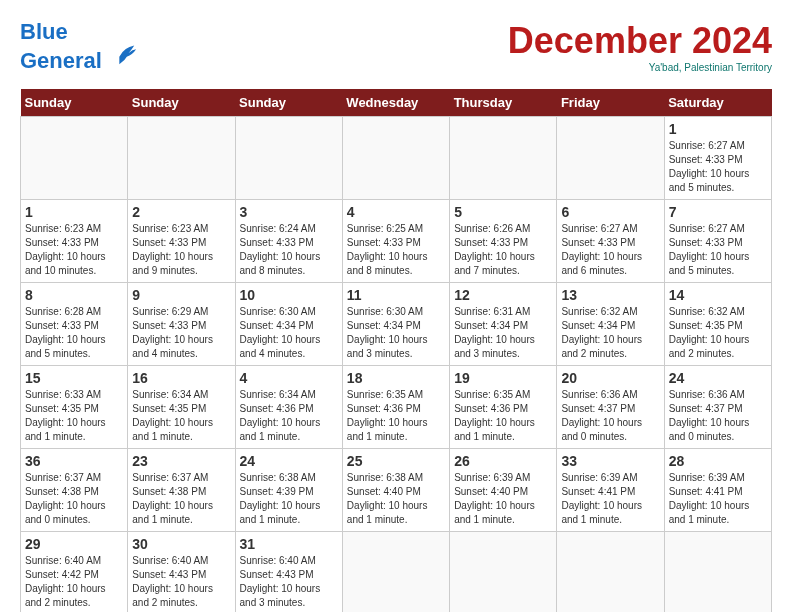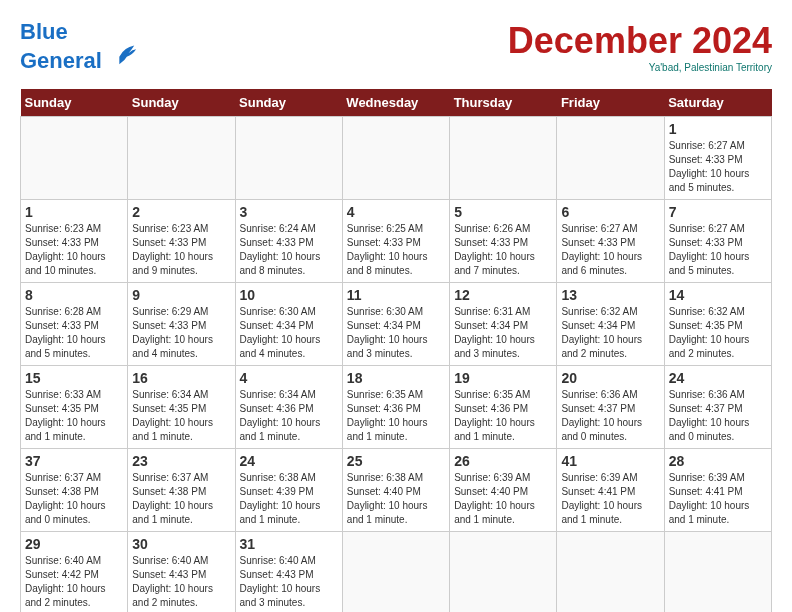--- a/index.html
+++ b/index.html
@@ -212,41 +212,41 @@
           <span class="day-num">20</span>
           <div class="day-info">Sunrise: 6:36 AM<br>Sunset: 4:37 PM<br>Daylight: 10 hours and 0 minutes.</div>
         </td>
         <td>
           <span class="day-num">24</span>
           <div class="day-info">Sunrise: 6:36 AM<br>Sunset: 4:37 PM<br>Daylight: 10 hours and 0 minutes.</div>
         </td>
       </tr>
       <tr>
         <td>
-          <span class="day-num">37</span>
+          <span class="day-num">36</span>
           <div class="day-info">Sunrise: 6:37 AM<br>Sunset: 4:38 PM<br>Daylight: 10 hours and 0 minutes.</div>
         </td>
         <td>
           <span class="day-num">23</span>
           <div class="day-info">Sunrise: 6:37 AM<br>Sunset: 4:38 PM<br>Daylight: 10 hours and 1 minute.</div>
         </td>
         <td>
           <span class="day-num">24</span>
           <div class="day-info">Sunrise: 6:38 AM<br>Sunset: 4:39 PM<br>Daylight: 10 hours and 1 minute.</div>
         </td>
         <td>
           <span class="day-num">25</span>
           <div class="day-info">Sunrise: 6:38 AM<br>Sunset: 4:40 PM<br>Daylight: 10 hours and 1 minute.</div>
         </td>
         <td>
           <span class="day-num">26</span>
           <div class="day-info">Sunrise: 6:39 AM<br>Sunset: 4:40 PM<br>Daylight: 10 hours and 1 minute.</div>
         </td>
         <td>
-          <span class="day-num">41</span>
+          <span class="day-num">33</span>
           <div class="day-info">Sunrise: 6:39 AM<br>Sunset: 4:41 PM<br>Daylight: 10 hours and 1 minute.</div>
         </td>
         <td>
           <span class="day-num">28</span>
           <div class="day-info">Sunrise: 6:39 AM<br>Sunset: 4:41 PM<br>Daylight: 10 hours and 1 minute.</div>
         </td>
       </tr>
       <tr>
         <td>
           <span class="day-num">29</span>

